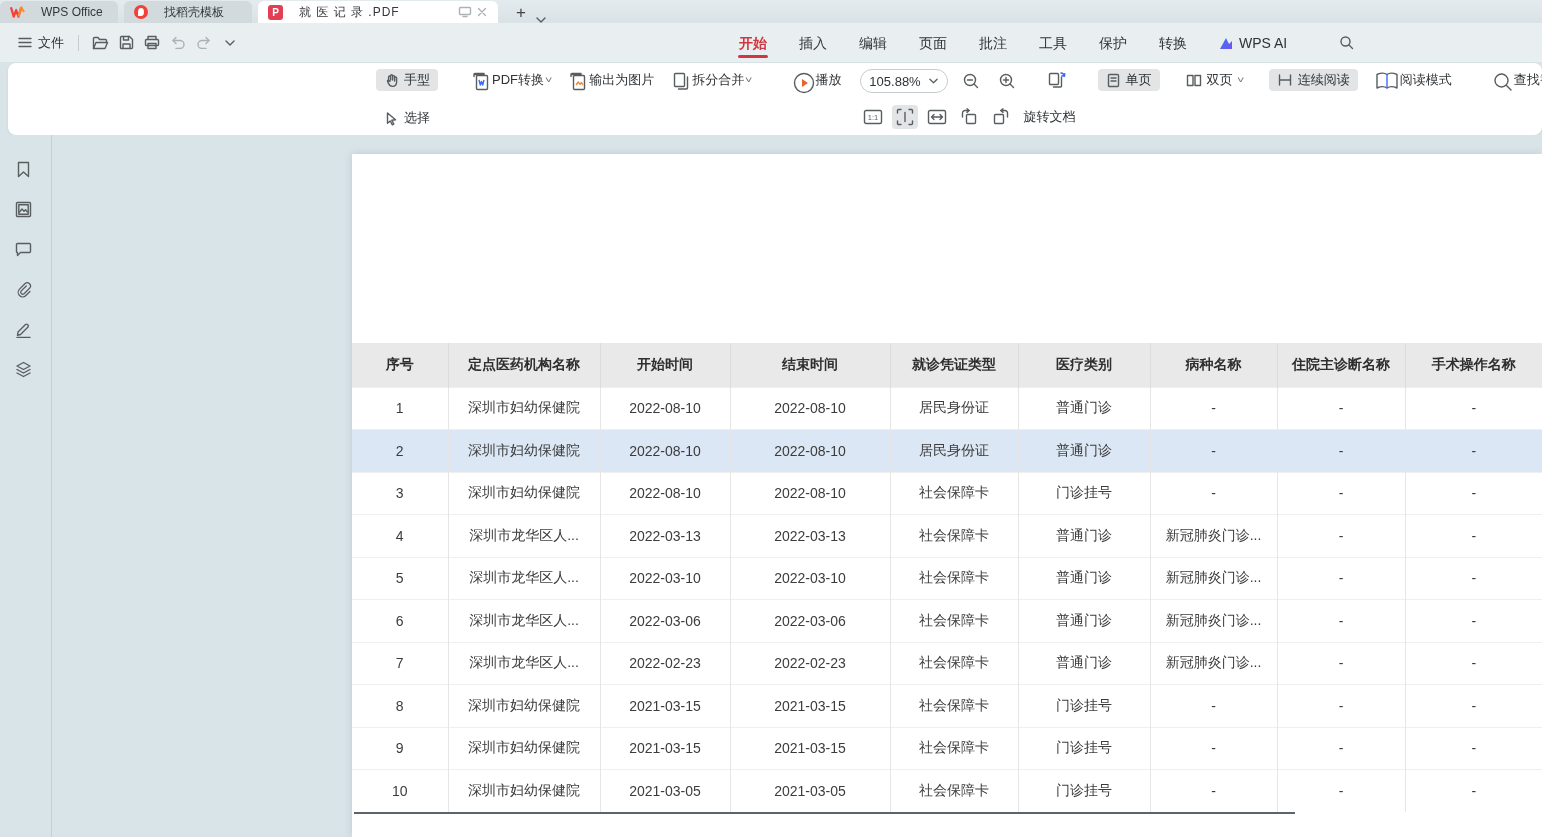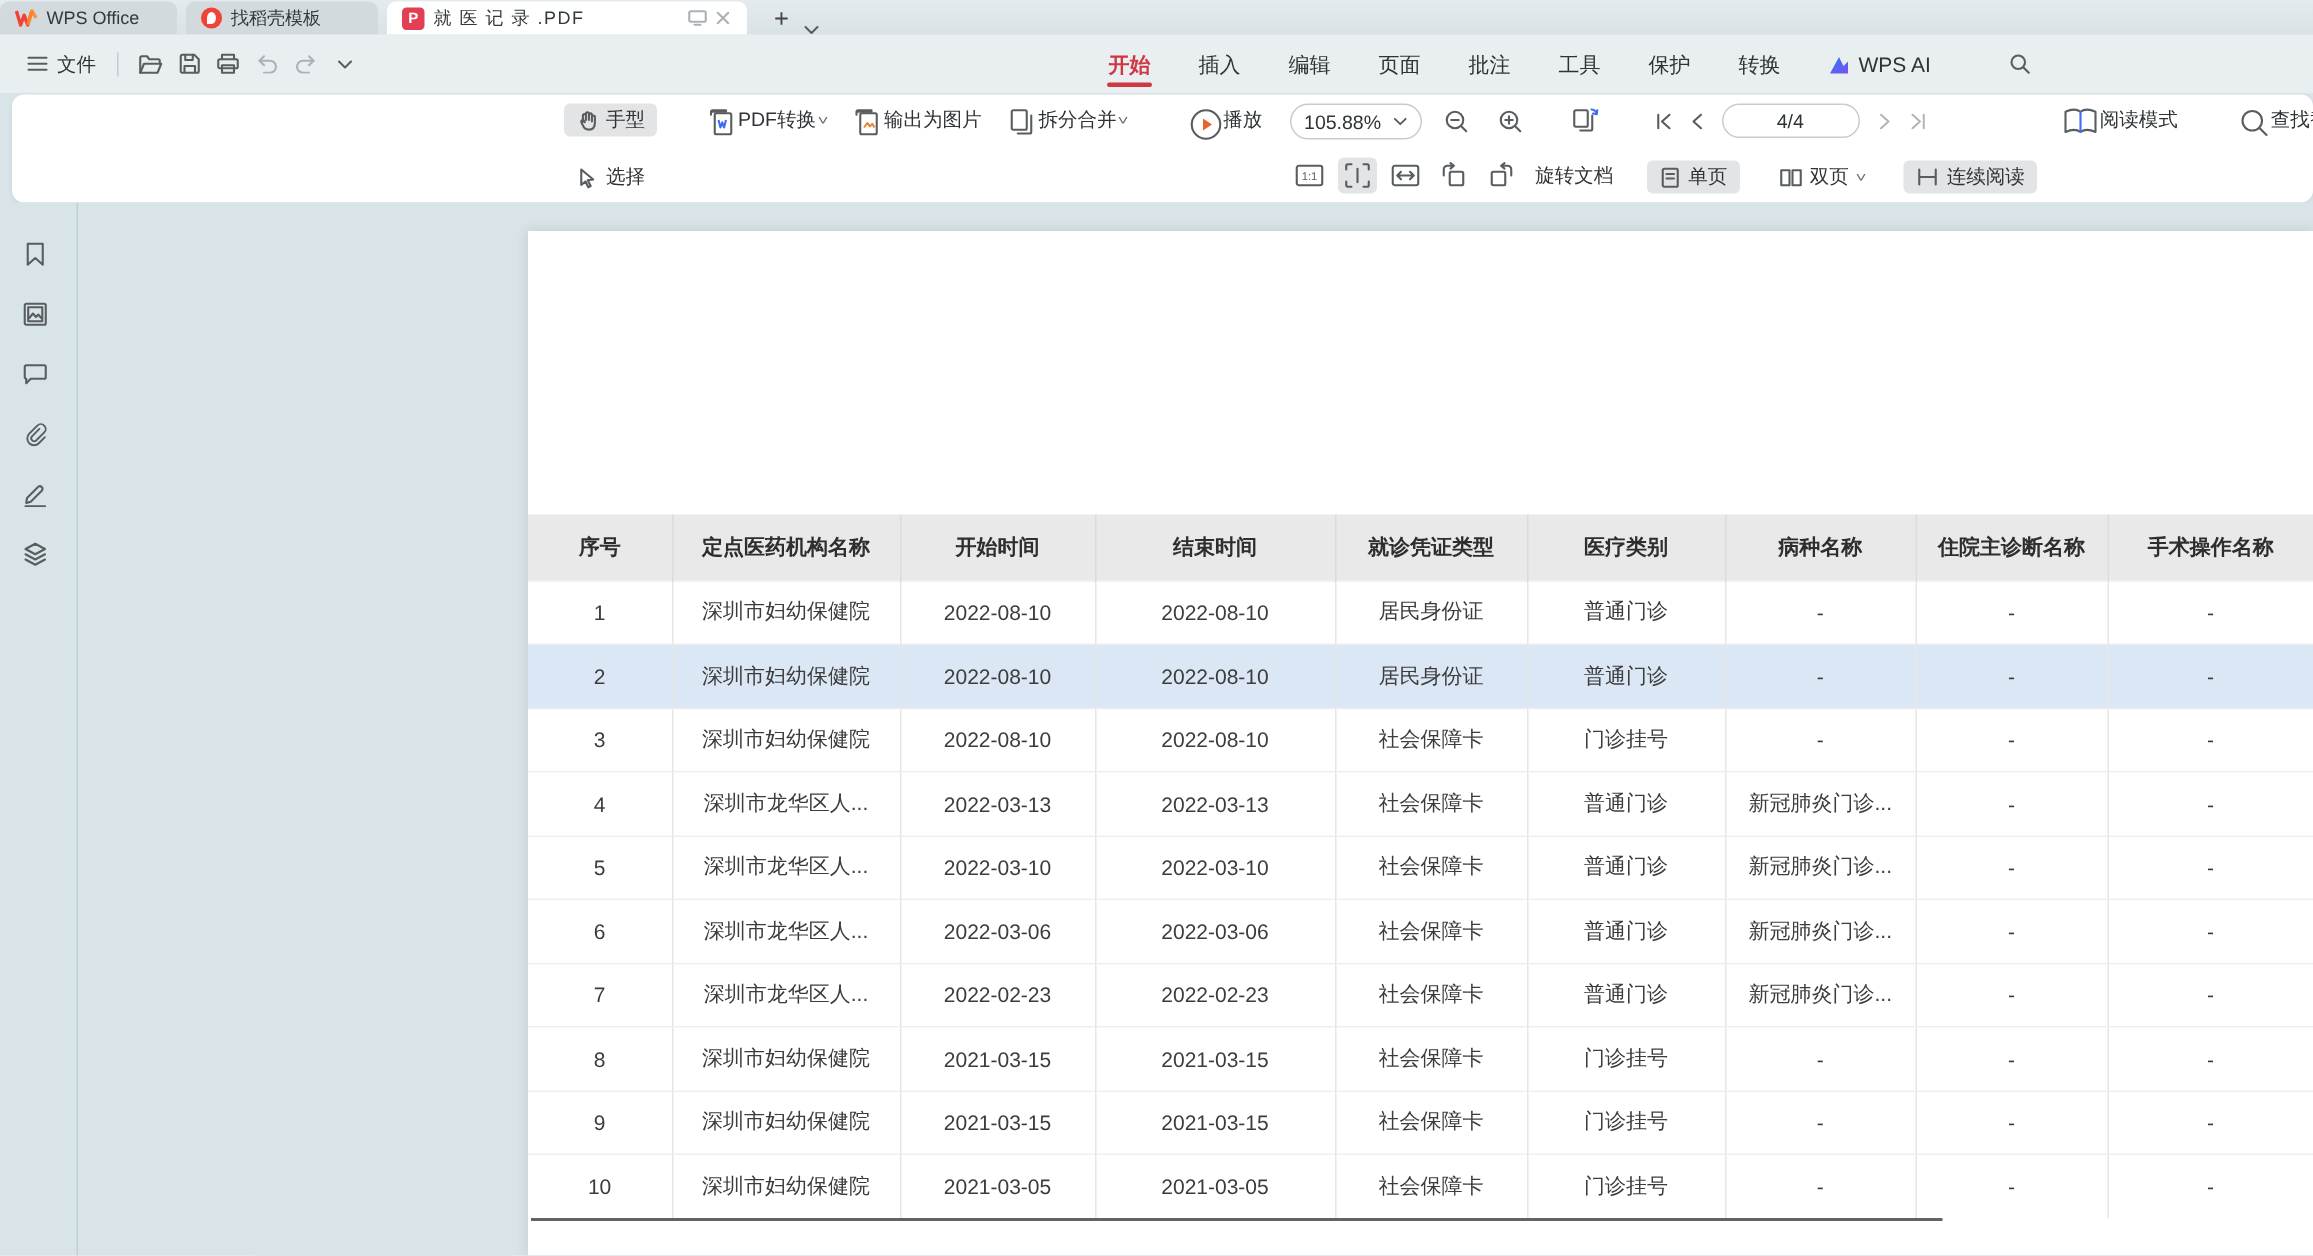--- a/index.html
+++ b/index.html
@@ -2,21 +2,21 @@
 <html><head>
 <meta charset="utf-8">
 <style>
   * { margin:0; padding:0; box-sizing:border-box; }
   html,body { width:1542px; height:837px; overflow:hidden;
     font-family:"Liberation Sans", sans-serif; background:#d9e4e9; position:relative; }
 
   
   .tabbar { position:absolute; left:0; top:0; right:0; height:23px;
     background:linear-gradient(#e4ebee,#d9e2e6); display:flex; align-items:flex-end; }
-  .tab { height:22px; display:flex; align-items:center; gap:6px; padding:0 10px;
+  .tab { height:22px; display:flex; align-items:center; gap:16px; padding:0 10px;
     border-radius:6px 6px 0 0; font-size:12px; color:#33383b; cursor:default; }
   .tab.inactive { background:#d2dade; }
   .tab.active { background:#ffffff; }
   .tab .tlabel { white-space:nowrap; }
   .tab-wps { width:118px; margin-left:0; }
   .tab-docer { width:128px; margin-left:6px; }
   .tab-doc { width:240px; margin-left:6px; justify-content:flex-start; }
   .tab-doc .tlabel { flex:1; letter-spacing:1px; }
   .wps-logo { width:15px; height:12px; flex:0 0 auto; }
   .docer-badge { width:14px; height:14px; border-radius:50%; background:#f04238; position:relative; flex:0 0 auto; }
@@ -322,45 +322,20 @@
             <path d="M15.5 9 V5 a2.5 2.5 0 0 0 -2.5-2.5 h-4 M11 .8 L8.7 2.5 11 4.4" class="st"></path>
           </svg>
       </span>
       <span class="chip" style="padding-left:4px">
         <span>旋转文档</span>
       </span>
     </div>
   </div>
 
   <div class="col" style="margin-left:14px">
-    <div class="row">
-      <span class="navarrow">
-        <svg width="12" height="12" viewBox="0 0 12 12">
-            <path d="M2.5 1.5 v9 M10 1.5 L5 6 L10 10.5" class="st"></path>
-          </svg>
-      </span>
-      <span class="navarrow">
-        <svg width="10" height="12" viewBox="0 0 10 12">
-            <path d="M8 1.5 L3 6 L8 10.5" class="st"></path>
-          </svg>
-      </span>
-      <span class="pagebox">
-        <span>4/4</span>
-      </span>
-      <span class="navarrow dim">
-        <svg width="10" height="12" viewBox="0 0 10 12">
-            <path d="M2 1.5 L7 6 L2 10.5" class="st"></path>
-          </svg>
-      </span>
-      <span class="navarrow dim">
-        <svg width="12" height="12" viewBox="0 0 12 12">
-            <path d="M9.5 1.5 v9 M2 1.5 L7 6 L2 10.5" class="st"></path>
-          </svg>
-      </span>
-    </div>
     <div class="row" style="gap:18px">
       <span class="chip sel">
         <svg width="15" height="15" viewBox="0 0 15 15">
             <rect x="2.5" y="1.5" width="10" height="12" rx="1" class="st"></rect>
             <path d="M5 5 h5 M5 8 h5" class="st"></path>
           </svg>
         <span>单页</span>
       </span>
       <span class="chip">
         <svg width="16" height="15" viewBox="0 0 16 15">

